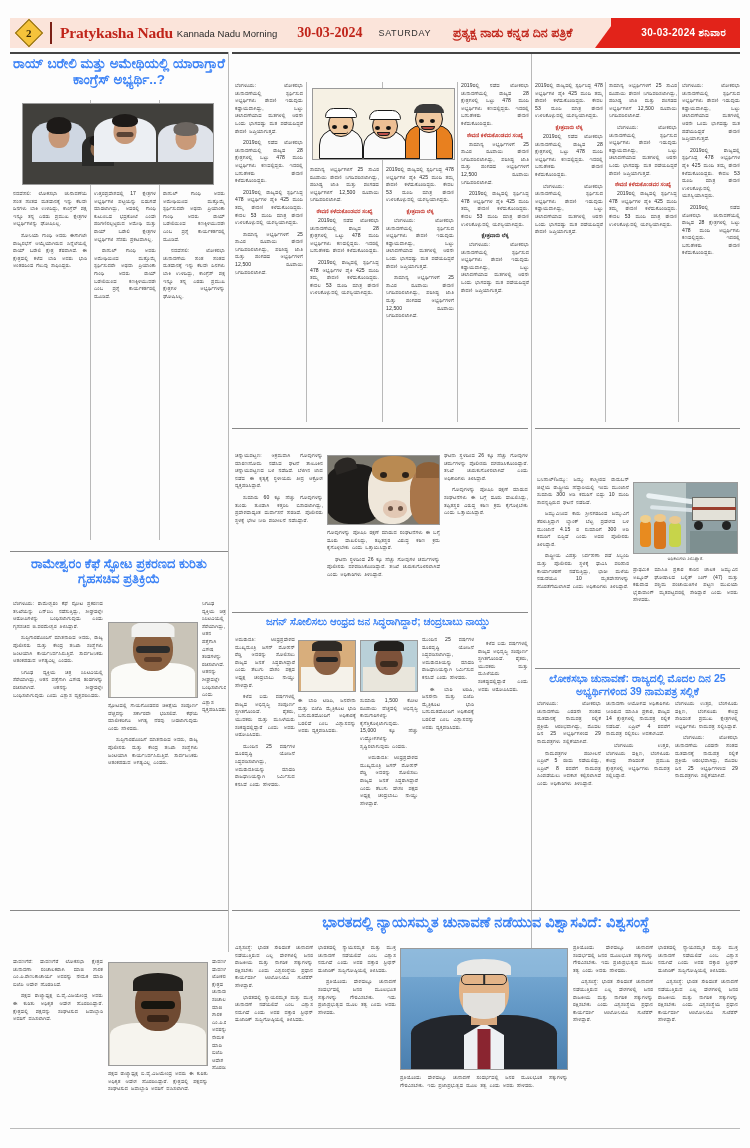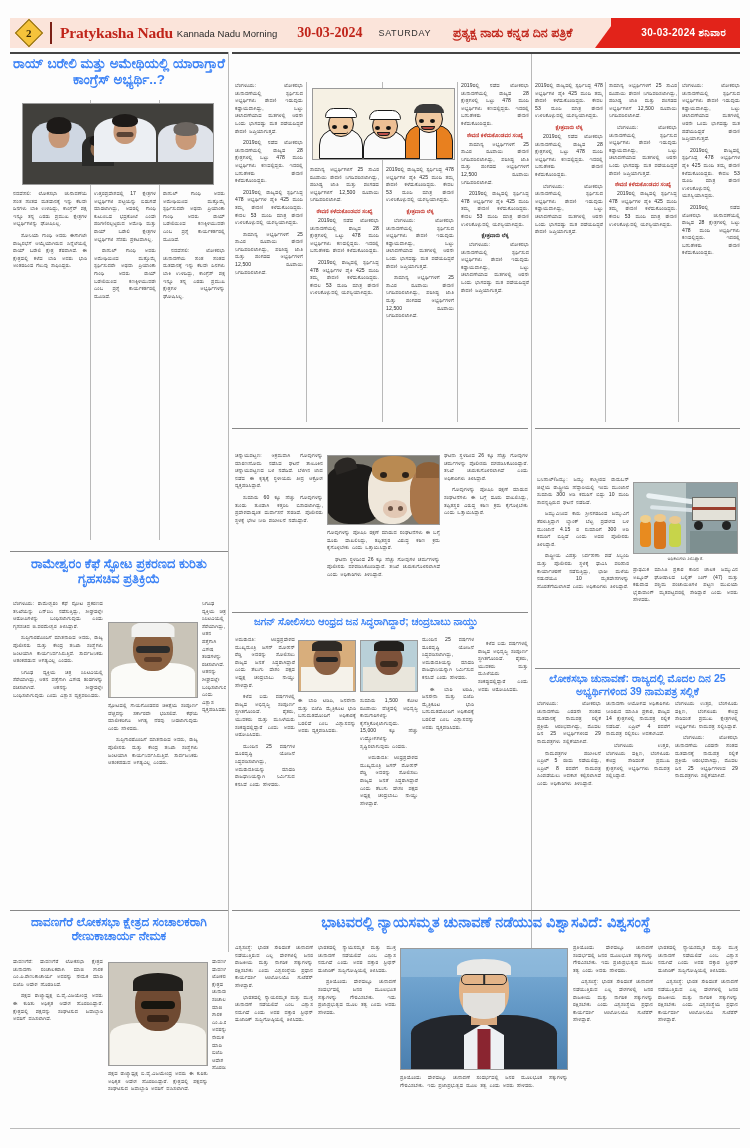--- a/index.html
+++ b/index.html
@@ -422,21 +422,21 @@
   </div>
   <div class="col" style="left:108px; top:702px; width:90px; height:198px;">
     <p class="para">ಸ್ಫೋಟದಲ್ಲಿ ಗಾಯಗೊಂಡವರ ಚಿಕಿತ್ಸೆಯ ಸಂಪೂರ್ಣ ವೆಚ್ಚವನ್ನು ಸರ್ಕಾರವೇ ಭರಿಸಲಿದೆ. ಕೆಫೆಯ ಮಾಲೀಕರಿಗೂ ಅಗತ್ಯ ನೆರವು ನೀಡಲಾಗುವುದು ಎಂದು ಹೇಳಿದರು.</p>
     <p class="para ind">ಸುದ್ದಿಗಾರರೊಂದಿಗೆ ಮಾತನಾಡಿದ ಅವರು, ರಾಜ್ಯ ಪೊಲೀಸರು ಮತ್ತು ಕೇಂದ್ರ ತನಿಖಾ ಸಂಸ್ಥೆಗಳು ಜಂಟಿಯಾಗಿ ಕಾರ್ಯನಿರ್ವಹಿಸುತ್ತಿವೆ. ಸಾರ್ವಜನಿಕರು ಆತಂಕಪಡುವ ಅಗತ್ಯವಿಲ್ಲ ಎಂದರು.</p>
   </div>
   <div class="col" style="left:202px; top:600px; width:24px; height:300px;">
     <p class="para">ನಿಗೂಢ ವ್ಯಕ್ತಿಯ ಚಿತ್ರ ಸಿಸಿಟಿವಿಯಲ್ಲಿ ಸೆರೆಯಾಗಿದ್ದು, ಆತನ ಪತ್ತೆಗಾಗಿ ವಿಶೇಷ ತಂಡಗಳನ್ನು ರಚಿಸಲಾಗಿದೆ. ಆತನನ್ನು ಶೀಘ್ರದಲ್ಲೇ ಬಂಧಿಸಲಾಗುವುದು ಎಂದು ವಿಶ್ವಾಸ ವ್ಯಕ್ತಪಡಿಸಿದರು.</p>
   </div>
 
   <div class="hrule" style="left:232px; top:612px; width:296px;"></div>
-  <div class="hl center" style="left:218px; top:616px; width:296px; font-size:10.2px;">ಜಗನ್ ಸೋಲಿಸಲು ಆಂಧ್ರದ ಜನ ಸಿದ್ಧರಾಗಿದ್ದಾರೆ; ಚಂದ್ರಬಾಬು ನಾಯ್ಡು</div>
+  <div class="hl center" style="left:230px; top:616px; width:296px; font-size:10.2px;">ಜಗನ್ ಸೋಲಿಸಲು ಆಂಧ್ರದ ಜನ ಸಿದ್ಧರಾಗಿದ್ದಾರೆ; ಚಂದ್ರಬಾಬು ನಾಯ್ಡು</div>
 
   <div class="photo p-man" style="left:298px; top:640px; width:58px; height:52px;">
     <div class="inner">
       <div style="position:absolute; inset:0; background:#d8ae7c;"></div>
       <div style="position:absolute; left:50%; transform:translateX(-50%); bottom:0; width:52px; height:24px; background:#f5f2ea;"></div>
       <div style="position:absolute; left:50%; transform:translateX(-50%); bottom:16px; width:27px; height:30px; background:#8c6244; border-radius:46%;"></div>
       <div style="position:absolute; left:50%; transform:translateX(-50%); bottom:40px; width:30px; height:11px; background:#2e2a26; border-radius:50% 50% 0 0;"></div>
       <div style="position:absolute; left:50%; transform:translateX(-50%); bottom:29px; width:22px; height:5px; background:#222; border-radius:3px;"></div>
     </div>
   </div>
@@ -482,21 +482,20 @@
   <div class="col" style="left:606px; top:700px; width:64px; height:206px;">
     <p class="para">ಚುನಾವಣಾ ಆಯೋಗದ ಅಧಿಕಾರಿಗಳು ನೀಡಿರುವ ಮಾಹಿತಿ ಪ್ರಕಾರ, ರಾಜ್ಯದ 14 ಕ್ಷೇತ್ರಗಳಲ್ಲಿ ನಾಮಪತ್ರ ಸಲ್ಲಿಕೆ ನಡೆದಿದೆ. ಏಪ್ರಿಲ್ 4 ರವರೆಗೆ ನಾಮಪತ್ರ ಸಲ್ಲಿಸಲು ಅವಕಾಶವಿದೆ.</p>
     <p class="para ind">ಬೆಂಗಳೂರು ಉತ್ತರ, ಬೆಂಗಳೂರು ದಕ್ಷಿಣ, ಬೆಂಗಳೂರು ಕೇಂದ್ರ ಸೇರಿದಂತೆ ಪ್ರಮುಖ ಕ್ಷೇತ್ರಗಳಲ್ಲಿ ಅಭ್ಯರ್ಥಿಗಳು ನಾಮಪತ್ರ ಸಲ್ಲಿಸಿದ್ದಾರೆ.</p>
   </div>
   <div class="col" style="left:675px; top:700px; width:63px; height:206px;">
     <p class="para">ಬೆಂಗಳೂರು ಉತ್ತರ, ಬೆಂಗಳೂರು ದಕ್ಷಿಣ, ಬೆಂಗಳೂರು ಕೇಂದ್ರ ಸೇರಿದಂತೆ ಪ್ರಮುಖ ಕ್ಷೇತ್ರಗಳಲ್ಲಿ ಅಭ್ಯರ್ಥಿಗಳು ನಾಮಪತ್ರ ಸಲ್ಲಿಸಿದ್ದಾರೆ.</p>
     <p class="para ind">ಬೆಂಗಳೂರು: ಲೋಕಸಭಾ ಚುನಾವಣೆಯ ಎರಡನೇ ಹಂತದ ಮತದಾನಕ್ಕೆ ನಾಮಪತ್ರ ಸಲ್ಲಿಕೆ ಪ್ರಕ್ರಿಯೆ ಆರಂಭವಾಗಿದ್ದು, ಮೊದಲ ದಿನ 25 ಅಭ್ಯರ್ಥಿಗಳಿಂದ 29 ನಾಮಪತ್ರಗಳು ಸಲ್ಲಿಕೆಯಾಗಿವೆ.</p>
   </div>
 
   <div class="hrule" style="left:10px; top:910px; width:218px;"></div>
-  <div class="hl center" style="left:10px; top:915px; width:218px; font-size:12px;">ದಾವಣಗೆರೆ ಲೋಕಸಭಾ ಕ್ಷೇತ್ರದ ಸಂಚಾಲಕರಾಗಿ ರೇಣುಕಾಚಾರ್ಯ ನೇಮಕ</div>
 
   <div class="photo p-renuka" style="left:108px; top:962px; width:100px; height:104px;">
     <div class="inner">
       <div style="position:absolute; inset:0; background:#cdc8bd;"></div>
       <div style="position:absolute; left:50%; transform:translateX(-50%); bottom:0; width:96px; height:42px; background:#f6f4ee; border-radius:28% 28% 0 0;"></div>
       <div style="position:absolute; left:50%; transform:translateX(-50%); bottom:34px; width:46px; height:52px; background:#6f4a32; border-radius:44%;"></div>
       <div style="position:absolute; left:50%; transform:translateX(-50%); bottom:74px; width:50px; height:18px; background:#211f1c; border-radius:50% 50% 0 0;"></div>
       <div style="position:absolute; left:50%; transform:translateX(-50%); bottom:56px; width:34px; height:8px; background:#17150f; border-radius:4px;"></div>
       <div style="position:absolute; left:50%; transform:translateX(-50%); bottom:43px; width:22px; height:7px; background:#3a2518; border-radius:3px;"></div>
     </div>
@@ -507,21 +506,21 @@
     <p class="para ind">ಪಕ್ಷದ ರಾಜ್ಯಾಧ್ಯಕ್ಷ ಬಿ.ವೈ.ವಿಜಯೇಂದ್ರ ಅವರು ಈ ಕುರಿತು ಅಧಿಕೃತ ಆದೇಶ ಹೊರಡಿಸಿದ್ದಾರೆ. ಕ್ಷೇತ್ರದಲ್ಲಿ ಪಕ್ಷವನ್ನು ಸಂಘಟಿಸುವ ಜವಾಬ್ದಾರಿ ಅವರಿಗೆ ವಹಿಸಲಾಗಿದೆ.</p>
   </div>
   <div class="col" style="left:108px; top:1070px; width:100px; height:54px;">
     <p class="para">ಪಕ್ಷದ ರಾಜ್ಯಾಧ್ಯಕ್ಷ ಬಿ.ವೈ.ವಿಜಯೇಂದ್ರ ಅವರು ಈ ಕುರಿತು ಅಧಿಕೃತ ಆದೇಶ ಹೊರಡಿಸಿದ್ದಾರೆ. ಕ್ಷೇತ್ರದಲ್ಲಿ ಪಕ್ಷವನ್ನು ಸಂಘಟಿಸುವ ಜವಾಬ್ದಾರಿ ಅವರಿಗೆ ವಹಿಸಲಾಗಿದೆ.</p>
   </div>
   <div class="col" style="left:212px; top:958px; width:14px; height:166px;">
     <p class="para">ದಾವಣಗೆರೆ: ದಾವಣಗೆರೆ ಲೋಕಸಭಾ ಕ್ಷೇತ್ರದ ಚುನಾವಣಾ ಸಂಚಾಲಕರಾಗಿ ಮಾಜಿ ಶಾಸಕ ಎಂ.ಪಿ.ರೇಣುಕಾಚಾರ್ಯ ಅವರನ್ನು ನೇಮಕ ಮಾಡಿ ಬಿಜೆಪಿ ಆದೇಶ ಹೊರಡಿಸಿದೆ.</p>
   </div>
 
   <div class="hrule" style="left:232px; top:910px; width:508px;"></div>
-  <div class="hl center" style="left:232px; top:914px; width:508px; font-size:14.5px;">ಭಾಟವರಲ್ಲಿ ನ್ಯಾಯಸಮ್ಮತ ಚುನಾವಣೆ ನಡೆಯುವ ವಿಶ್ವಾಸವಿದೆ: ವಿಶ್ವಸಂಸ್ಥೆ</div>
+  <div class="hl center" style="left:232px; top:914px; width:508px; font-size:14.5px;">ಭಾರತದಲ್ಲಿ ನ್ಯಾಯಸಮ್ಮತ ಚುನಾವಣೆ ನಡೆಯುವ ವಿಶ್ವಾಸವಿದೆ: ವಿಶ್ವಸಂಸ್ಥೆ</div>
 
   <div class="photo p-un" style="left:400px; top:948px; width:168px; height:122px;">
     <div class="inner">
       <div style="position:absolute; inset:0; background:linear-gradient(180deg,#7fb0d8 0%,#5d93c2 60%,#4b7fae 100%);"></div>
       <div style="position:absolute; left:0; top:0; width:168px; height:28px; background:#9cc3e0; opacity:.55;"></div>
 
       <div style="position:absolute; left:50%; transform:translateX(-50%); bottom:0; width:146px; height:54px; background:#23262c; border-radius:34% 34% 0 0;"></div>
 
       <div style="position:absolute; left:50%; transform:translateX(-50%); bottom:0; width:40px; height:46px; background:#eef1f4; clip-path:polygon(50% 0,100% 26%,100% 100%,0 100%,0 26%);"></div>
 

